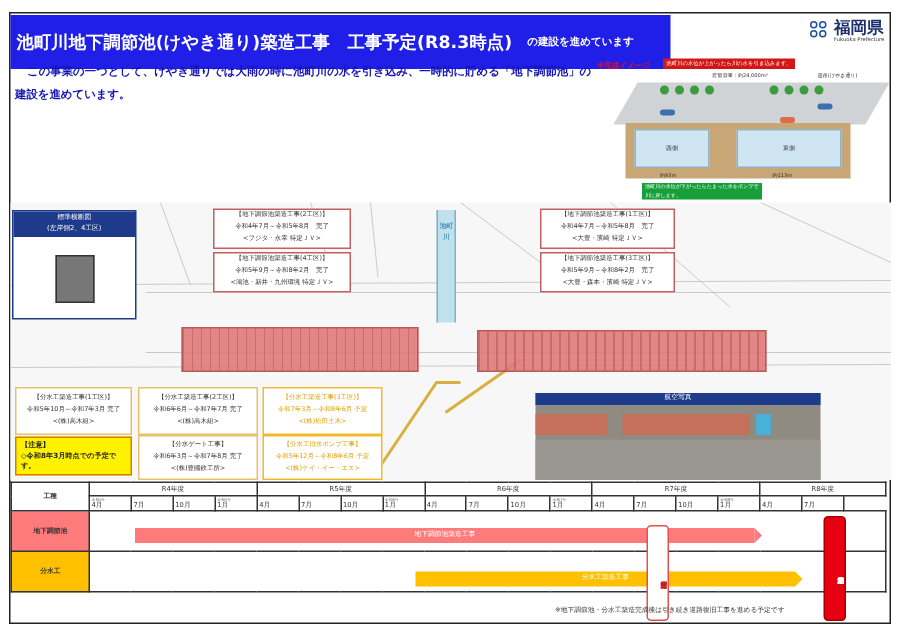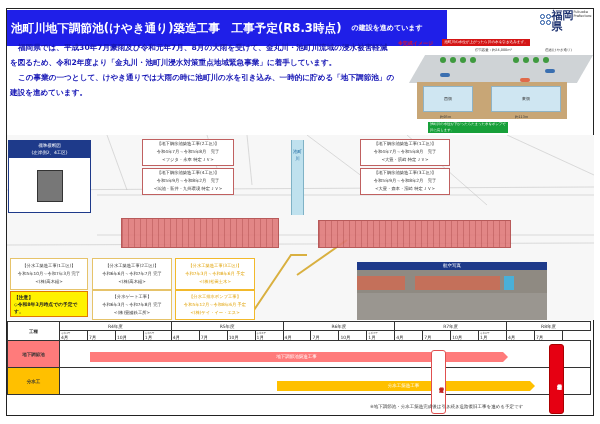--- a/index.html
+++ b/index.html
@@ -8,21 +8,21 @@
 
   .page-frame { position: absolute; left: 6px; top: 8px; width: 588px; height: 408px; border: 1px solid #222; }
 
   .header { position: absolute; left: 7px; top: 10px; width: 440px; height: 36px; background: #1f1fe8; color: #fff;
             display: flex; align-items: center; padding-left: 4px; }
   .header .title { font-size: 11.5px; font-weight: bold; letter-spacing: 0.1px; white-space: nowrap; }
   .header .office { font-size: 7px; font-weight: bold; margin-left: 10px; white-space: nowrap; }
   .logo { position: absolute; left: 540px; top: 10px; width: 56px; height: 22px; display: flex; align-items: center; }
   .logo .mark { width: 14px; height: 14px; position: relative; margin-right: 2px; }
   .logo .mark span { position: absolute; width: 5px; height: 5px; border: 1.2px solid #1a4fa0; border-radius: 50%; }
-  .logo .txt { display: flex; flex-direction: row; line-height: 1; }
+  .logo .txt { display: flex; flex-direction: column; line-height: 1; }
   .logo .jp { font-size: 11px; font-weight: bold; color: #1a2f6e; }
   .logo .en { font-size: 3.5px; color: #333; margin-top: 1px; }
 
   .intro { position: absolute; left: 10px; top: 40px; width: 385px; color: #1515b5; font-size: 7.6px; font-weight: bold; line-height: 15px; }
   .intro p { text-indent: 8px; }
 
   .image-box { position: absolute; left: 395px; top: 37px; width: 195px; height: 97px; }
   .image-box .label { position: absolute; left: 3px; top: 3px; font-size: 5px; color: #e0102b; font-weight: bold; }
   .callout-red { position: absolute; left: 47px; top: 2px; width: 88px; height: 7px; background: #d41515; color: #fff; font-size: 3.6px; text-align: center; line-height: 7px; }
   .callout-green { position: absolute; left: 33px; top: 85px; width: 80px; height: 11px; background: #17a03a; color: #fff; font-size: 3.4px; line-height: 5.5px; padding-left: 2px; }
@@ -100,21 +100,20 @@
     <span style="left:0;top:6px"></span>
       <span style="left:6px;top:6px"></span>
   </div>
   <div class="txt">
     <span class="jp">福岡県</span>
     <span class="en">Fukuoka Prefecture</span>
   </div>
 </div>
 
 <div class="intro">
-  <p>福岡県では、平成30年7月豪雨及び令和元年7月、8月の大雨を受けて、金丸川・池町川流域の浸水被害軽減を図るため、令和2年度より「金丸川・池町川浸水対策重点地域緊急事業」に着手しています。</p>
   <p>この事業の一つとして、けやき通りでは大雨の時に池町川の水を引き込み、一時的に貯める「地下調節池」の建設を進めています。</p>
 </div>
 
 <div class="image-box">
   <div class="road"></div>
   <div class="tree" style="left:45px;top:20px"></div>
   <div class="tree" style="left:55px;top:20px"></div>
   <div class="tree" style="left:65px;top:20px"></div>
   <div class="tree" style="left:75px;top:20px"></div>
   <div class="tree" style="left:118px;top:20px"></div>

